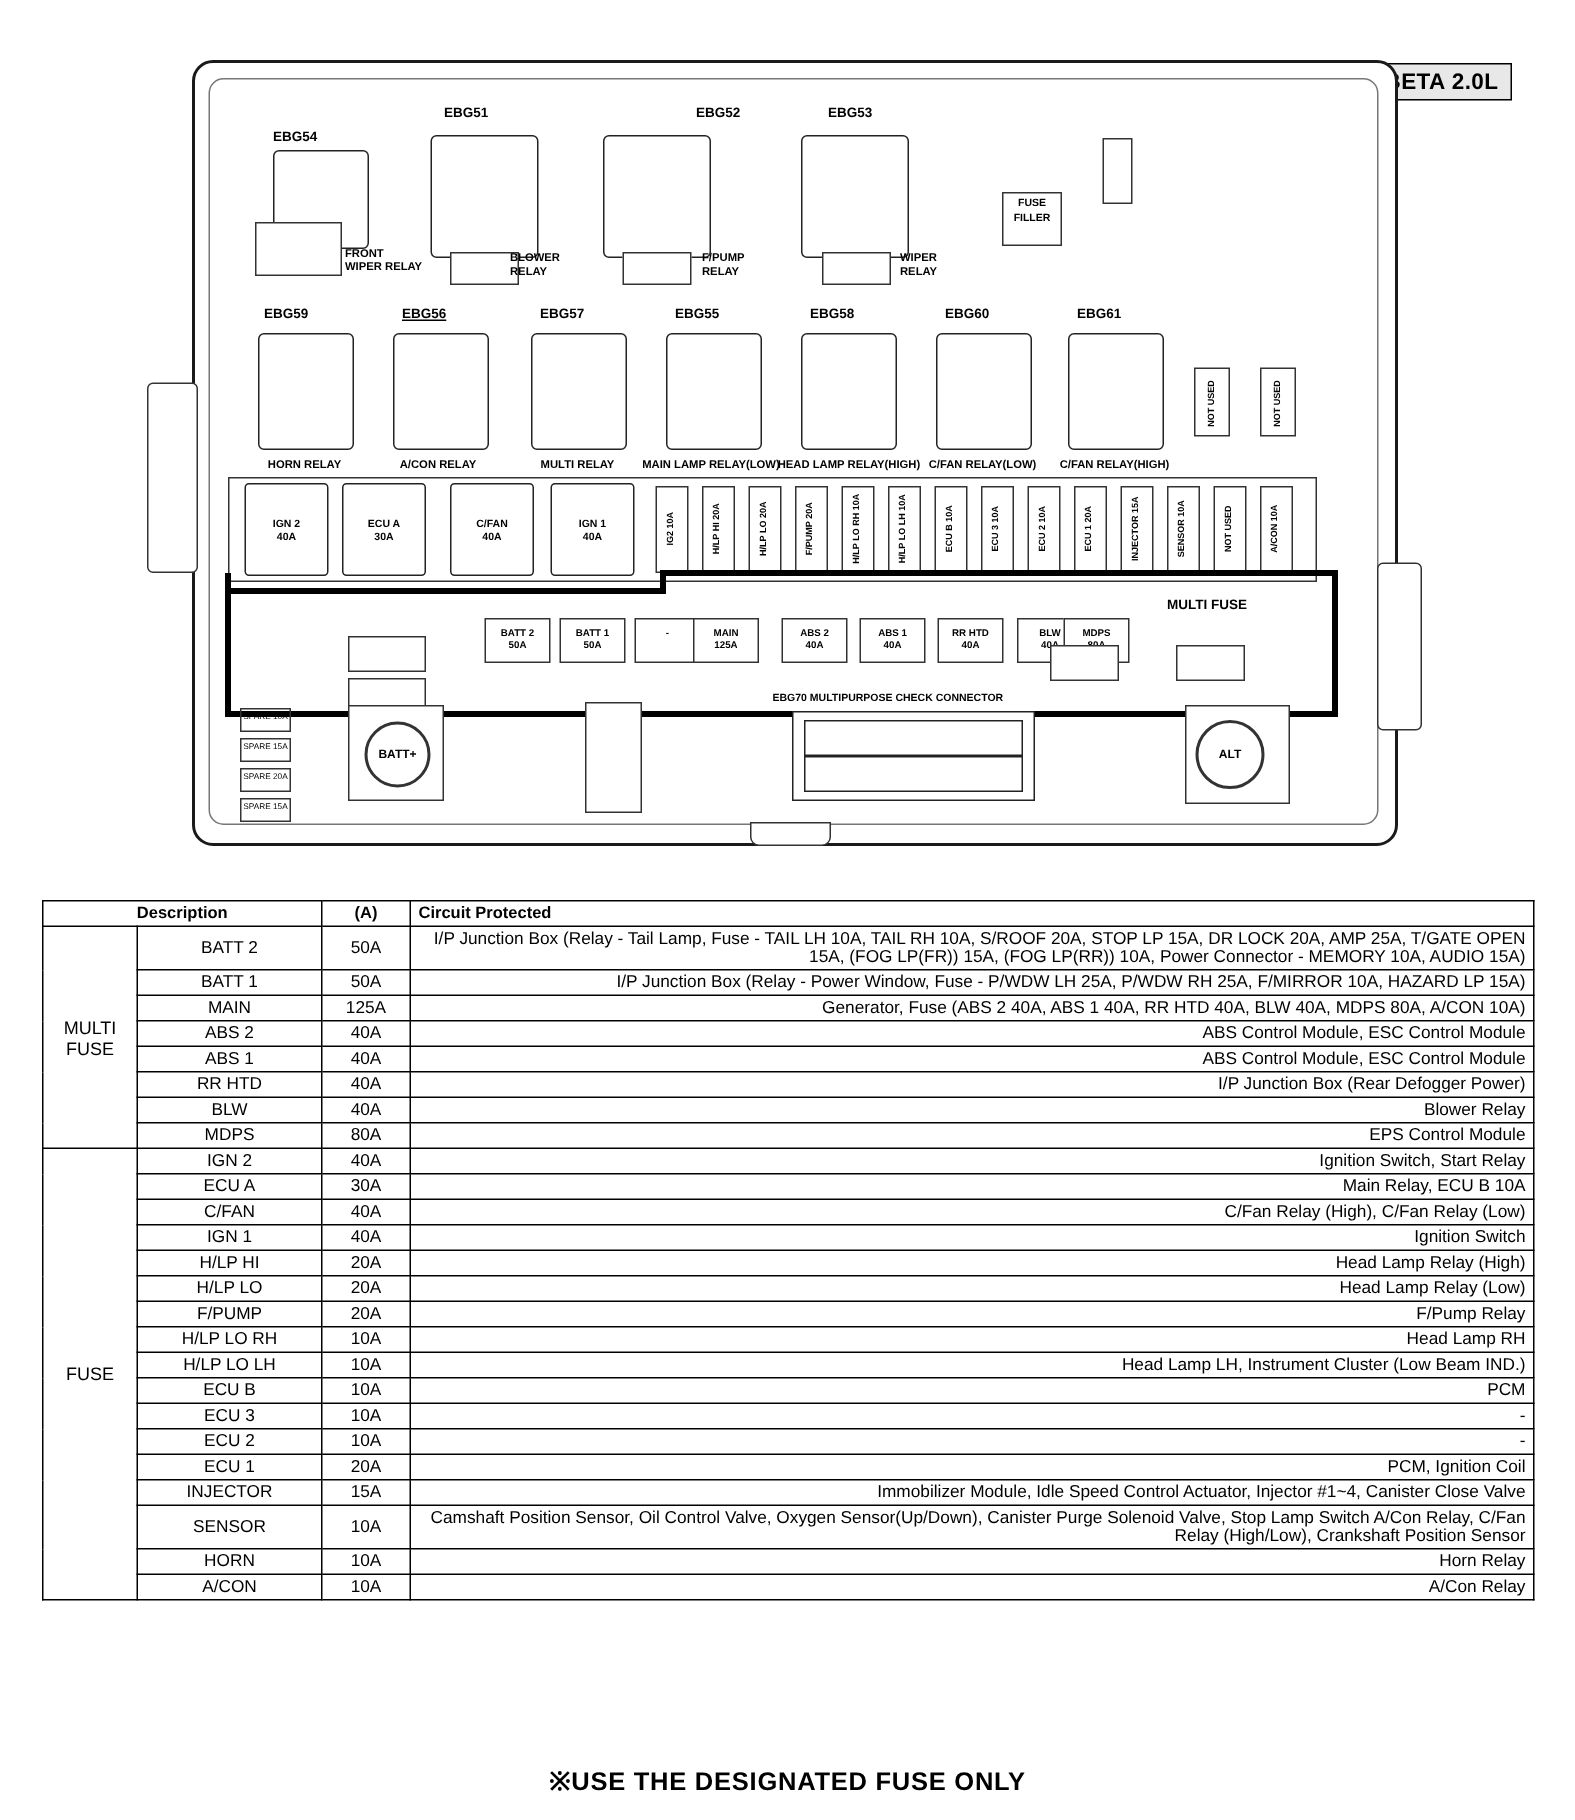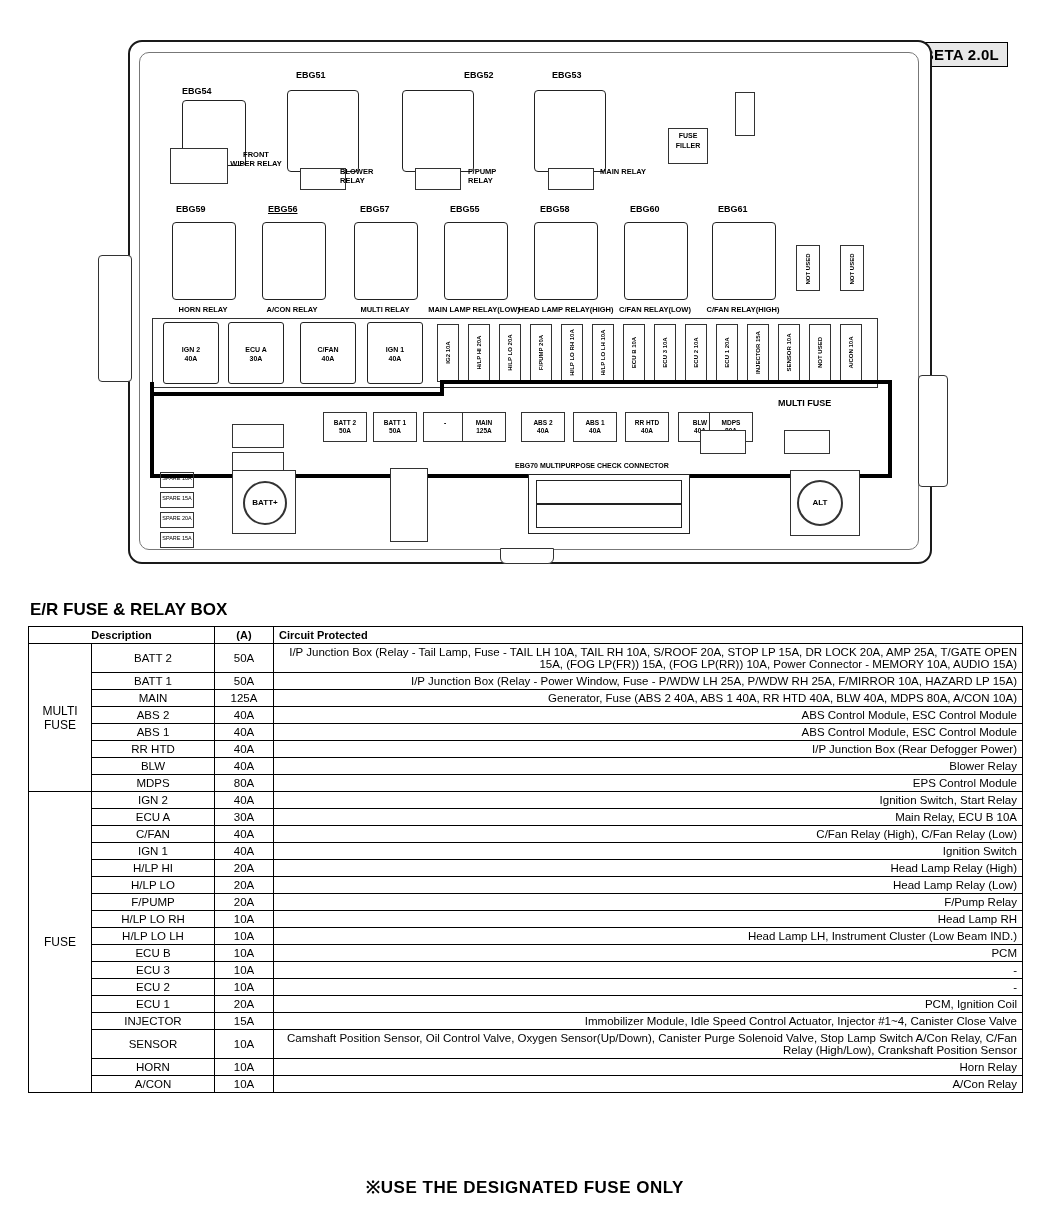--- a/index.html
+++ b/index.html
@@ -66,36 +66,36 @@
 
   <div class="sq" style="left:98px;top:255px;width:32px;height:125px;border-radius:4px;"></div>
   <div class="sq" style="left:918px;top:375px;width:28px;height:110px;border-radius:4px;"></div>
   <div class="sq" style="left:735px;top:92px;width:18px;height:42px;"></div>
 
   <div class="filler" style="left:668px;top:128px;">FUSE FILLER</div>
 
   <div class="relay" style="left:182px;top:100px;height:64px;"></div>
   <div class="relay-tag" style="left:182px;top:86px;">EBG54</div>
   <div class="sq" style="left:170px;top:148px;width:56px;height:34px;"></div>
-  <div class="relay-name" style="left:230px;top:150px;width:52px;text-align:center;">FRONT WIPER RELAY</div>
+  <div class="relay-name" style="left:230px;top:164px;width:52px;text-align:left;">FRONT WIPER RELAY</div>
 
   <div class="relay" style="left:287px;top:90px;width:70px;height:80px;"></div>
   <div class="relay-tag" style="left:296px;top:70px;text-align:center;">EBG51</div>
   <div class="sq" style="left:300px;top:168px;width:44px;height:20px;"></div>
   <div class="relay-name" style="left:340px;top:167px;width:50px;text-align:left;">BLOWER RELAY</div>
 
   <div class="relay" style="left:402px;top:90px;width:70px;height:80px;"></div>
   <div class="relay-tag" style="left:420px;top:70px;margin-left:44px;">EBG52</div>
   <div class="sq" style="left:415px;top:168px;width:44px;height:20px;"></div>
   <div class="relay-name" style="left:468px;top:167px;width:50px;text-align:left;">F/PUMP RELAY</div>
 
   <div class="relay" style="left:534px;top:90px;width:70px;height:80px;"></div>
   <div class="relay-tag" style="left:552px;top:70px;">EBG53</div>
   <div class="sq" style="left:548px;top:168px;width:44px;height:20px;"></div>
-  <div class="relay-name" style="left:600px;top:167px;width:50px;text-align:left;">MAIN RELAY</div>
+  <div class="relay-name" style="left:600px;top:167px;width:50px;text-align:left;">WIPER RELAY</div>
 
   <div>
     <div class="relay-tag" style="left:176px;top:204px;">EBG59</div>
     <div class="relay" style="left:172px;top:222px;"></div>
     <div class="relay-name" style="left:166px;top:305px;width:74px;">HORN RELAY</div>
   </div>
   <div>
     <div class="relay-tag" style="left:268px;top:204px;text-decoration:underline;">EBG56</div>
     <div class="relay" style="left:262px;top:222px;"></div>
     <div class="relay-name" style="left:252px;top:305px;width:80px;">A/CON RELAY</div>
@@ -219,21 +219,20 @@
   <div class="cc-label" style="left:515px;top:462px;">EBG70 MULTIPURPOSE CHECK CONNECTOR</div>
   <div class="checkconn" style="left:528px;top:474px;width:160px;height:58px;"></div>
   <div class="checkconn" style="left:536px;top:480px;width:144px;height:22px;background:#fff;"></div>
   <div class="checkconn" style="left:536px;top:504px;width:144px;height:22px;background:#fff;"></div>
 
   <div class="sq" style="left:390px;top:468px;width:36px;height:72px;"></div>
   <div class="sq" style="left:500px;top:548px;width:52px;height:14px;border-radius:0 0 6px 6px;"></div>
 </div>
 
 <div id="tablewrap">
-  <h2 class="title">E/R FUSE &amp; RELAY BOX</h2>
   <table>
     <thead>
       <tr>
         <th colspan="2">Description</th>
         <th style="width:48px;">(A)</th>
         <th style="text-align:left;">Circuit Protected</th>
       </tr>
     </thead>
     <tbody>
 

